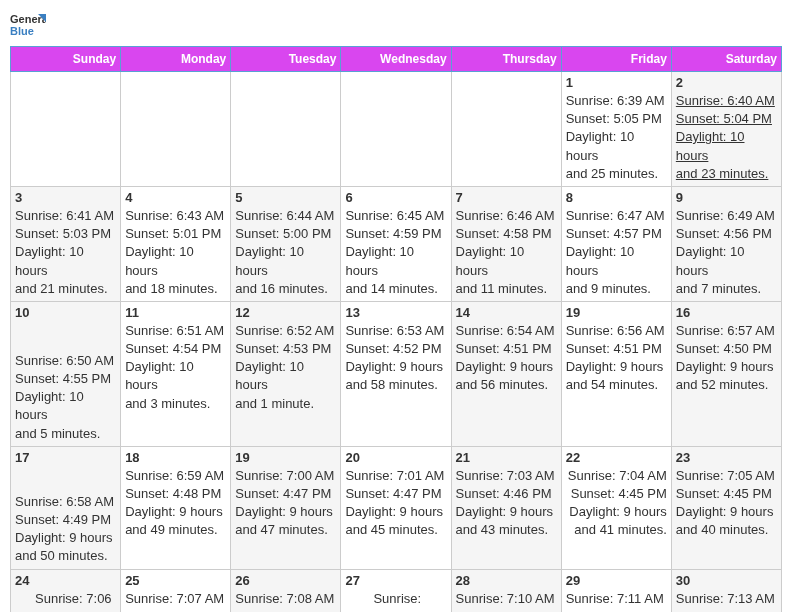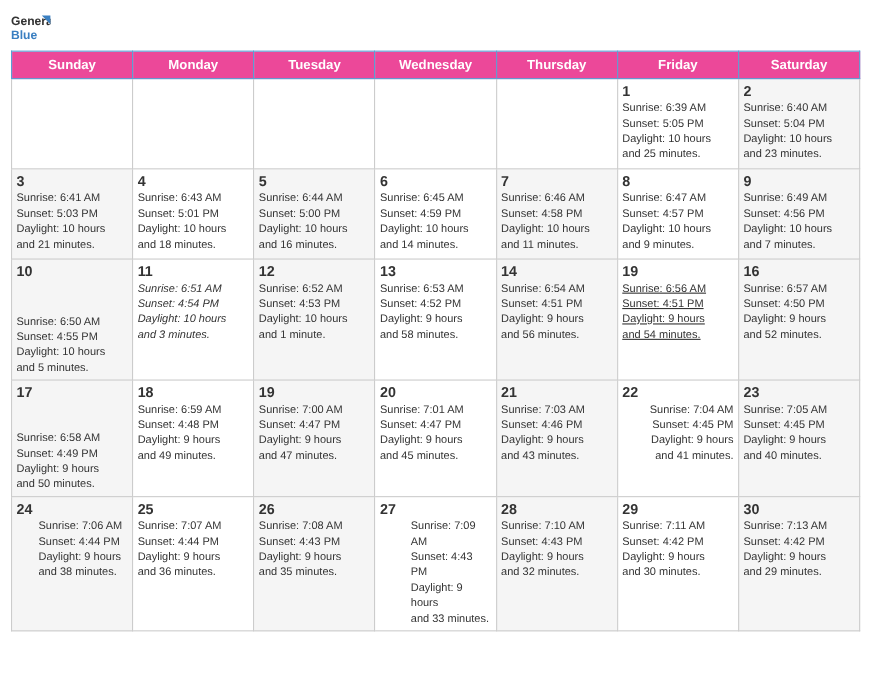--- a/index.html
+++ b/index.html
@@ -36,26 +36,26 @@
     .location {
       font-size: 14px;
       color: #555;
     }
     table {
       width: 100%;
       border-collapse: collapse;
       table-layout: fixed;
     }
     th {
-      background: #ec4899;
+      background: #d946ef;
       color: #fff;
       font-size: 12px;
       font-weight: bold;
       padding: 5px 4px;
-      text-align: center;
+      text-align: right;
       border: 1px solid #5a9fd4;
     }
     td {
       border: 1px solid #ccc;
       vertical-align: top;
       padding: 3px 4px;
       height: 82px;
       font-size: 10px;
       color: #333;
       background: #fff;
@@ -67,21 +67,21 @@
       background: #fff;
     }
     .day-num {
       font-size: 13px;
       font-weight: bold;
       color: #333;
       display: block;
       margin-bottom: 2px;
     }
     .day-info {
-      font-size: 10px;
+      font-size: 13px;
       line-height: 1.4;
       color: #333;
     }
     .empty-cell {
       background: #fff !important;
     }
   </style>
 </head>
 <body>
 
@@ -120,21 +120,21 @@
         <td class="empty-cell" style="background: rgb(255, 255, 255);"></td>
         <td>
           <span class="day-num">1</span>
           <div class="day-info" style="white-space: pre-line;">Sunrise: 6:39 AM
 Sunset: 5:05 PM
 Daylight: 10 hours
 and 25 minutes.</div>
         </td>
         <td>
           <span class="day-num">2</span>
-          <div class="day-info" style="white-space: pre-line;">Sunrise: 6:40 AM
+          <div class="day-info" style="white-space: pre-line; text-decoration: underline;">Sunrise: 6:40 AM
 Sunset: 5:04 PM
 Daylight: 10 hours
 and 23 minutes.</div>
         </td>
       </tr>
       <tr>
         <td>
           <span class="day-num">3</span>
           <div class="day-info" style="white-space: pre-line;">Sunrise: 6:41 AM
 Sunset: 5:03 PM
@@ -187,21 +187,21 @@
       <tr>
         <td>
           <span class="day-num">10</span>
           <div class="day-info" style="white-space: pre-line; margin-top: 32px;">Sunrise: 6:50 AM
 Sunset: 4:55 PM
 Daylight: 10 hours
 and 5 minutes.</div>
         </td>
         <td>
           <span class="day-num">11</span>
-          <div class="day-info" style="white-space: pre-line; font-style: italic;">Sunrise: 6:51 AM
+          <div class="day-info" style="white-space: pre-line;">Sunrise: 6:51 AM
 Sunset: 4:54 PM
 Daylight: 10 hours
 and 3 minutes.</div>
         </td>
         <td>
           <span class="day-num">12</span>
           <div class="day-info" style="white-space: pre-line;">Sunrise: 6:52 AM
 Sunset: 4:53 PM
 Daylight: 10 hours
 and 1 minute.</div>
@@ -215,21 +215,21 @@
         </td>
         <td>
           <span class="day-num">14</span>
           <div class="day-info" style="white-space: pre-line;">Sunrise: 6:54 AM
 Sunset: 4:51 PM
 Daylight: 9 hours
 and 56 minutes.</div>
         </td>
         <td>
           <span class="day-num">19</span>
-          <div class="day-info" style="white-space: pre-line; text-decoration: underline;">Sunrise: 6:56 AM
+          <div class="day-info" style="white-space: pre-line;">Sunrise: 6:56 AM
 Sunset: 4:51 PM
 Daylight: 9 hours
 and 54 minutes.</div>
         </td>
         <td>
           <span class="day-num">16</span>
           <div class="day-info" style="white-space: pre-line;">Sunrise: 6:57 AM
 Sunset: 4:50 PM
 Daylight: 9 hours
 and 52 minutes.</div>

